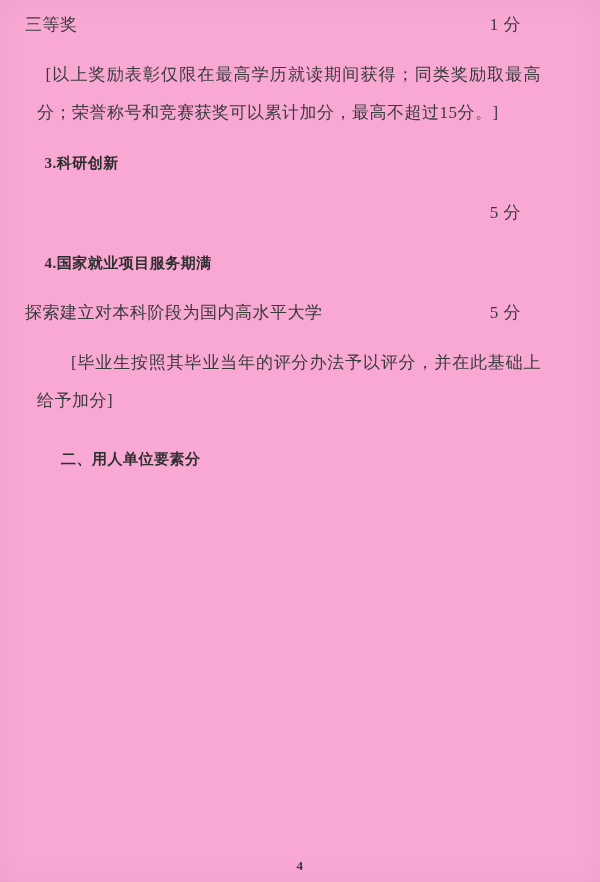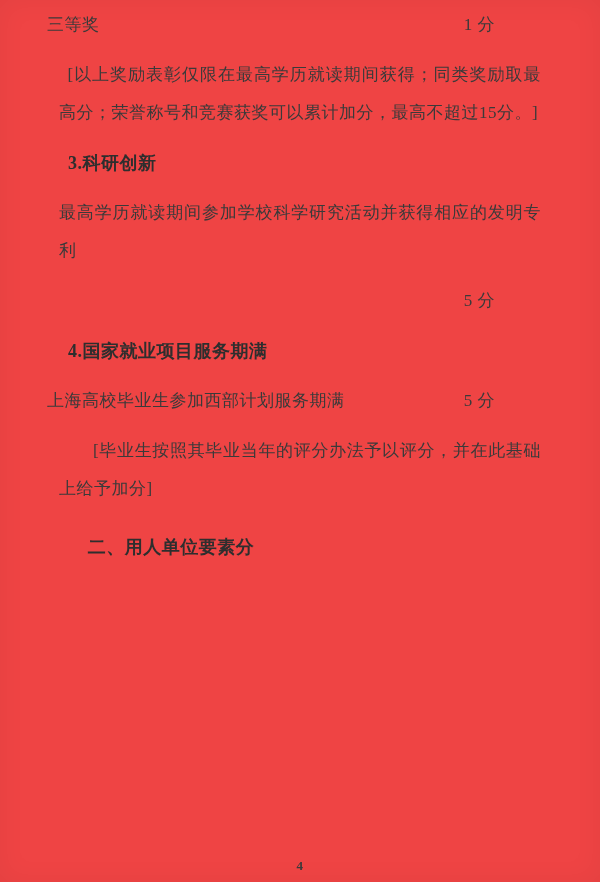--- a/index.html
+++ b/index.html
@@ -5,49 +5,49 @@
   html, body {
     margin: 0;
     padding: 0;
     background: #e9e9e7;
   }
   .page {
     position: relative;
     width: 600px;
     height: 882px;
     margin: 0 auto;
-    background: #ef4444;
+    background: #f9a8d4;
     box-shadow: inset 0 0 28px rgba(0,0,0,0.05);
     box-sizing: border-box;
-    padding: 6px 47px 0 47px;
+    padding: 6px 47px 0 25px;
     font-family: "Liberation Serif", "DejaVu Serif", serif;
     font-size: 17px;
     line-height: 38px;
     color: #3a3a3a;
     letter-spacing: 0.5px;
     overflow: hidden;
   }
   .row {
     display: flex;
     justify-content: space-between;
     align-items: baseline;
   }
   .score {
-    margin-right: 58px;
+    margin-right: 32px;
     white-space: nowrap;
   }
   .score-line {
     text-align: right;
   }
   p, h3 {
     margin: 12px;
     text-align: justify;
   }
   h3 {
-    font-size: 18px;
+    font-size: 15px;
     font-weight: bold;
     color: #2e2e2e;
   }
   .indent-half { text-indent: 0.5em; }
   .indent-2    { text-indent: 2em; }
   .section-heading {
     margin-top: 20px;
     text-indent: 1.6em;
   }
   .page-number {
@@ -69,31 +69,30 @@
 
   <div class="row">
     <span>三等奖</span>
     <span class="score">1 分</span>
   </div>
 
   <p class="indent-half">[以上奖励表彰仅限在最高学历就读期间获得；同类奖励取最高分；荣誉称号和竞赛获奖可以累计加分，最高不超过15分。]</p>
 
   <h3 class="indent-half">3.科研创新</h3>
 
-  <p>最高学历就读期间参加学校科学研究活动并获得相应的发明专利</p>
 
   <div class="score-line">
     <span class="score">5 分</span>
   </div>
 
 
   <h3 class="indent-half">4.国家就业项目服务期满</h3>
 
   <div class="row">
-    <span>上海高校毕业生参加西部计划服务期满</span>
+    <span>探索建立对本科阶段为国内高水平大学</span>
     <span class="score">5 分</span>
   </div>
 
   <p class="indent-2">[毕业生按照其毕业当年的评分办法予以评分，并在此基础上给予加分]</p>
 
 
 
   <h3 class="section-heading">二、用人单位要素分</h3>
 
   <div class="page-number">4</div>

